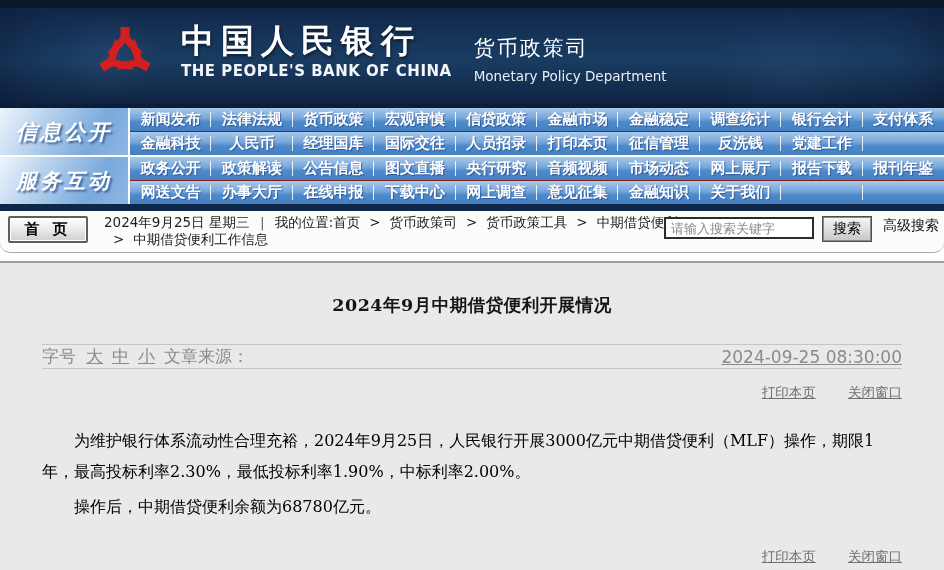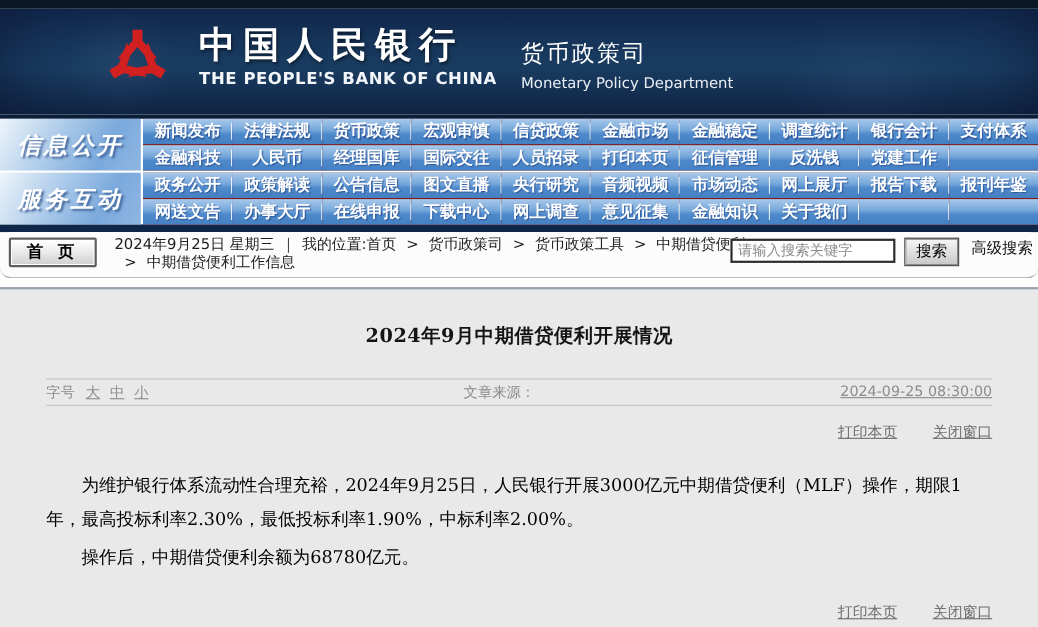--- a/index.html
+++ b/index.html
@@ -52,25 +52,25 @@
   .crumb-item { cursor:pointer; }
   .search-area { position:absolute; right:5px; top:6px; display:flex; align-items:flex-start; }
   .search-input { width:150px; height:22px; border:2px solid #2c2c2c; padding:0 5px; font-size:13px; font-family:inherit; color:#333; background:#fff; }
   .search-input::placeholder { color:#8a8a8a; }
   .search-btn { margin-left:9px; height:24px; padding:0 9px; background:linear-gradient(180deg,#f5f5f5,#c9c9c9); border:1px solid #8a8a8a; box-shadow:0 0 0 1px #4f4f4f; font-size:14px; color:#000; cursor:pointer; font-family:inherit; }
   .adv-search { margin-left:12px; font-size:14px; color:#101010; text-decoration:none; cursor:pointer; }
 
   
   .content { flex:1; margin-top:8px; background:#e9e9e9; border-top:2px solid #98a2ab; padding:0 42px; }
   .page-title { text-align:center; font-size:17.5px; font-weight:bold; color:#141414; margin-top:30px; letter-spacing:.5px; font-family:"DejaVu Serif","Liberation Serif",serif; }
-  .meta-row { margin-top:27px; height:25px; border-top:1px solid #c4c4c4; border-bottom:1px solid #c4c4c4; display:flex; align-items:center; font-size:13px; color:#8b8b8b; }
+  .meta-row { margin-top:27px; height:25px; border-top:1px solid #c4c4c4; border-bottom:1px solid #c4c4c4; display:flex; align-items:center; font-size:17px; color:#8b8b8b; }
   .meta-left { display:flex; align-items:center; }
   .size-label { margin-right:10px; }
   .size-link { margin-right:9px; text-decoration:underline; color:#8b8b8b; cursor:pointer; }
-  .meta-center { flex:1; text-align:center; }
+  .meta-center { flex:1; }
   .meta-right { white-space:nowrap;text-decoration:underline; }
   .action-links { text-align:right; margin-top:15px; font-size:13.5px; height:17px; }
   .action-links a { color:#6f6f6f; text-decoration:underline; margin-left:28px; cursor:pointer; }
   .article-body { margin-top:24px; font-size:16px; line-height:31px; color:#000; font-family:"DejaVu Serif","Liberation Serif",serif; }
   .article-body p { text-indent:2em; margin-bottom:4px; }
   .bottom-links { margin-top:26px; }
 </style>
 </head>
 <body>
 

